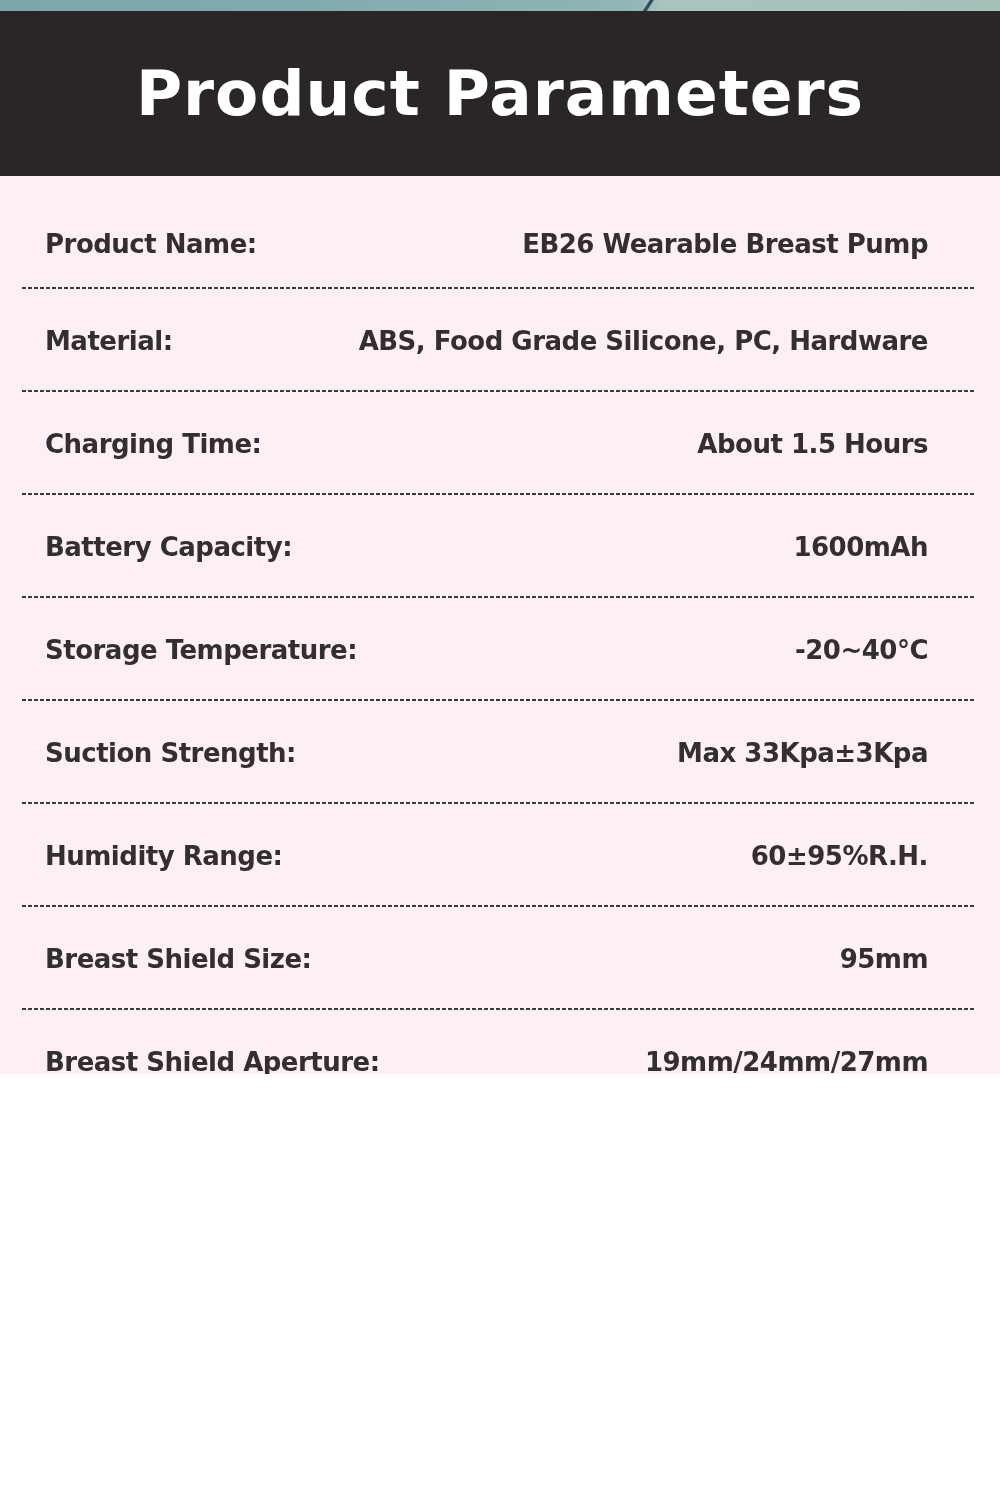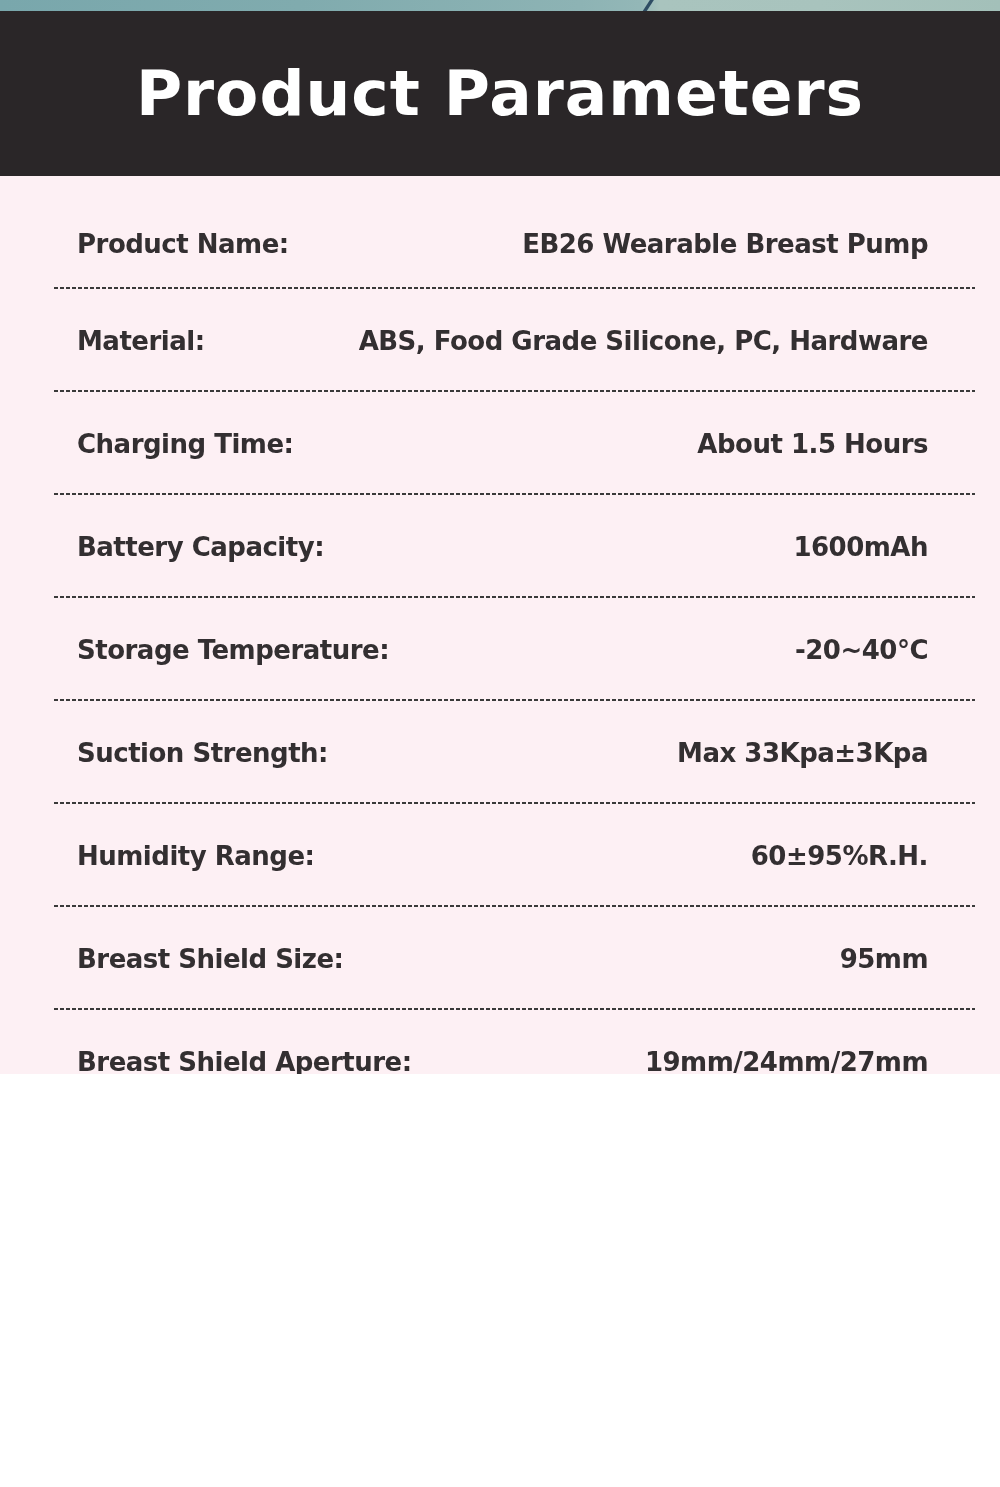--- a/index.html
+++ b/index.html
@@ -46,21 +46,20 @@
     color: #ffffff;
     font-size: 63px;
     font-weight: bold;
     letter-spacing: 1px;
   }
 
   
   .spec-table {
     background: #fdf0f4;
     padding-bottom: 9px;
-    padding-left: 32px;
   }
   .spec-row {
     position: relative;
     height: 103px;
     display: flex;
     align-items: center;
     justify-content: space-between;
     padding: 0 72px 0 45px;
   }
   .spec-row:first-child {

